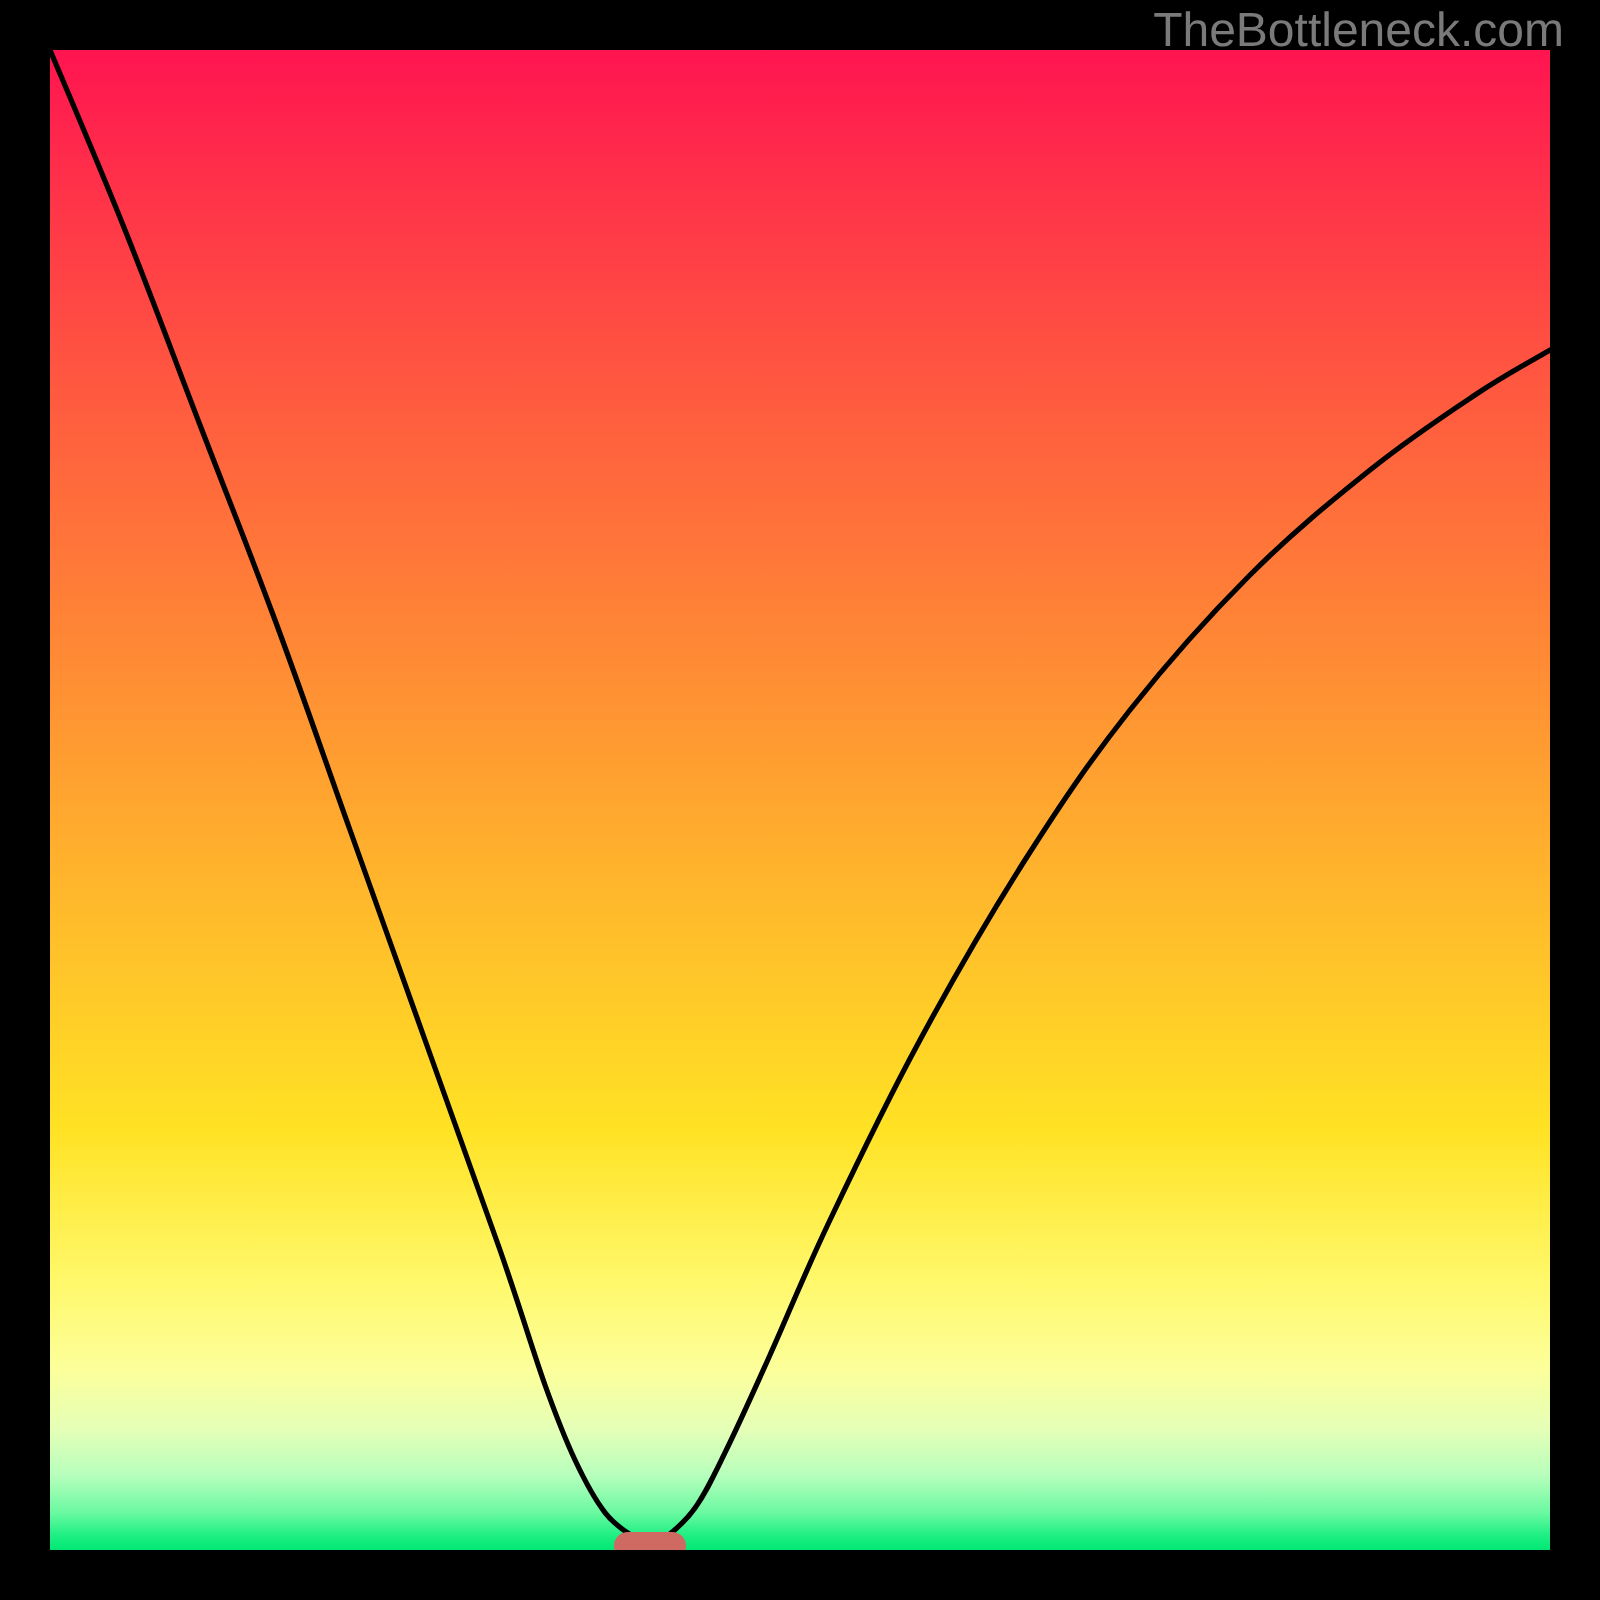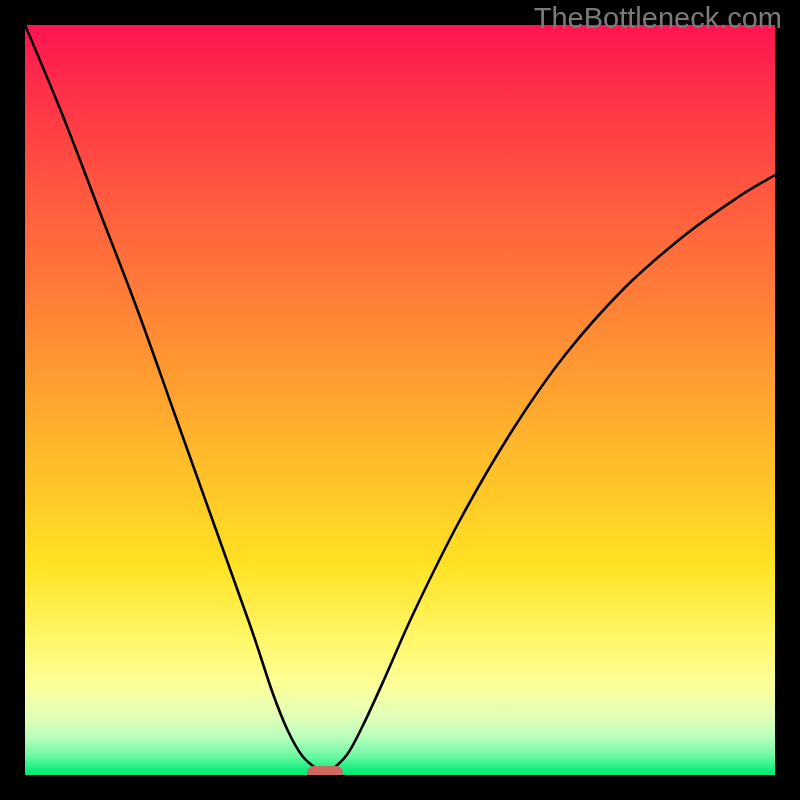--- a/index.html
+++ b/index.html
@@ -9,21 +9,21 @@
     height: 800px;
     background: #000;
     position: relative;
     font-family: Arial, sans-serif;
   }
   .watermark {
     position: absolute;
     top: 2px;
     right: 18px;
     color: #7a7a7a;
-    font-size: 29px;
+    font-size: 24px;
     font-weight: 500;
     z-index: 10;
   }
   .plot-area {
     position: absolute;
     left: 25px;
     top: 25px;
     width: 750px;
     height: 750px;
     overflow: hidden;

